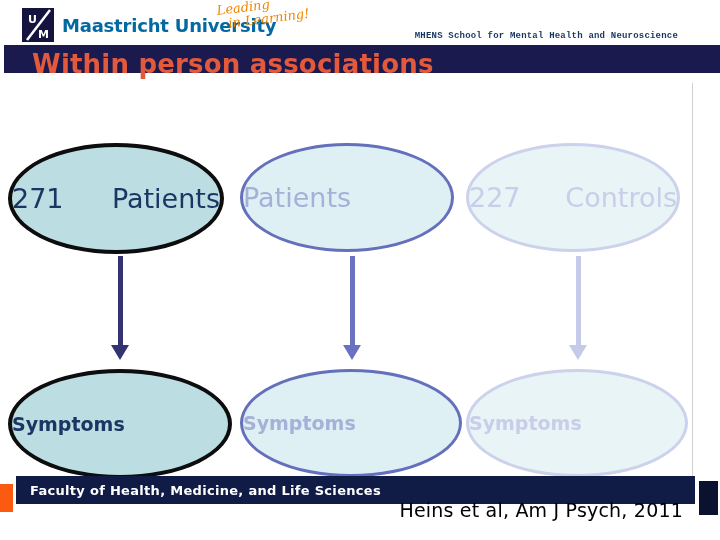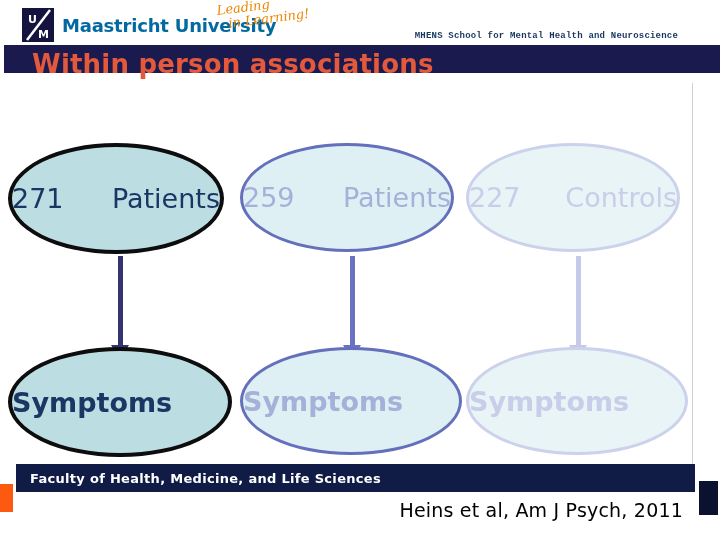--- a/index.html
+++ b/index.html
@@ -43,32 +43,32 @@
   .ellipse{
     position:absolute;border-style:solid;border-color:var(--border);
     background:var(--fill);border-radius:50%;
     display:flex;flex-direction:row;align-items:center;justify-content:space-between;
     text-align:center;color:var(--text);
   }
   .col-0 .ellipse{border-width:4px;}
   .col-1 .ellipse{border-width:3px;}
   .col-2 .ellipse{border-width:3px;}
   .group{left:0;top:143px;width:208px;height:103px;font-size:27px;line-height:37px;}
-  .outcome{left:0;top:347px;width:216px;height:102px;font-size:27px;font-weight:bold;}
+  .outcome{left:0;top:369px;width:216px;height:102px;font-size:19px;font-weight:bold;}
   .arrow{position:absolute;left:50%;top:256px;transform:translateX(-50%);width:18px;height:105px;}
   .arrow .shaft{margin:0 auto;width:5px;height:89px;background:var(--arrow);}
   .arrow .head{
     margin:0 auto;width:0;height:0;
     border-left:9px solid transparent;border-right:9px solid transparent;
     border-top:15px solid var(--arrow);
   }
   
   .footer-accent{position:absolute;left:0;top:484px;width:13px;height:28px;background:var(--footer-accent-orange,#fd5a11);}
   .footer-bar{
-    position:absolute;left:16px;top:464px;width:679px;height:28px;
+    position:absolute;left:16px;top:476px;width:679px;height:28px;
     background:var(--footer-bar-bg,#111c46);display:flex;align-items:center;
   }
   .faculty-label{padding-left:14px;color:#ffffff;font-size:13px;font-weight:bold;letter-spacing:0.3px;}
   .footer-right-block{position:absolute;left:699px;top:481px;width:19px;height:34px;background:var(--footer-right-block,#0a1230);}
   .citation{
     position:absolute;right:37px;top:499px;font-size:19px;color:#000000;letter-spacing:0.2px;
   }
 </style>
 </head>
 <body>
@@ -102,21 +102,20 @@
       <div class="shaft"></div>
       <div class="head"></div>
     </div>
     <div class="ellipse outcome">
       <span>Symptoms</span>
     </div>
   </div>
 
   <div class="column col-1" style="--border: #6570bc; --fill: #def0f3; --text: #a6b0d8; --arrow: #6a70c2;">
     <div class="ellipse group">
-      <span>259</span>
       <span>Patients</span>
     </div>
     <div class="arrow">
       <div class="shaft"></div>
       <div class="head"></div>
     </div>
     <div class="ellipse outcome">
       <span>Symptoms</span>
     </div>
   </div>

